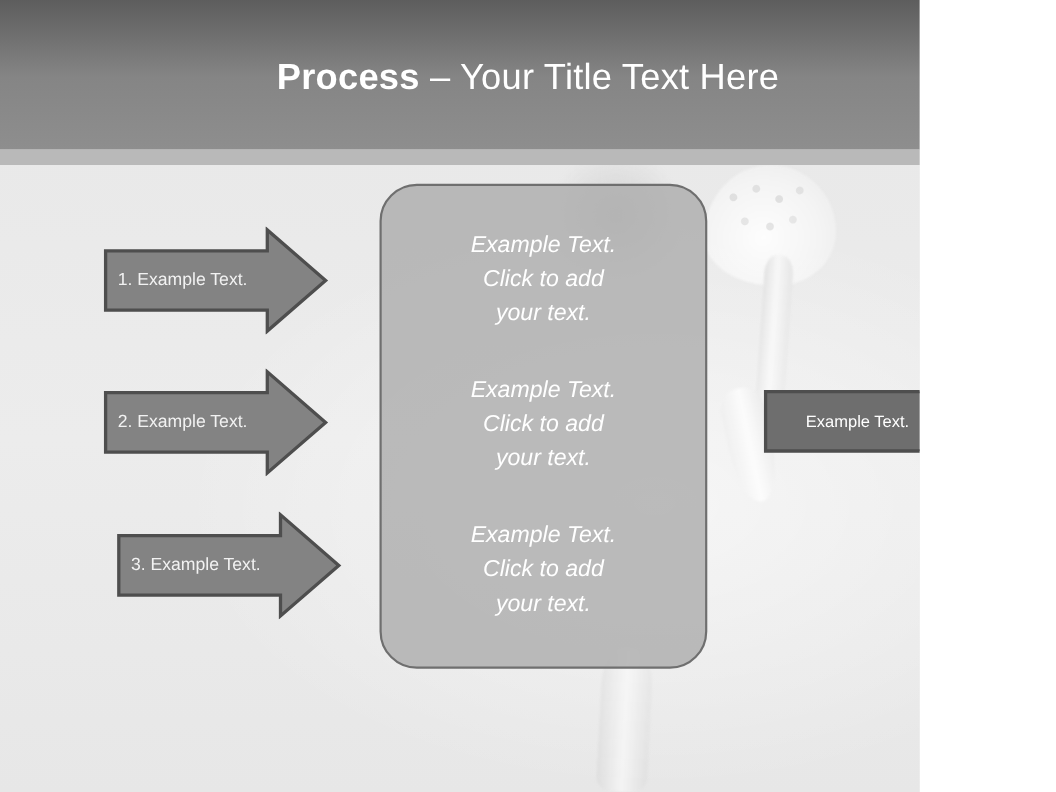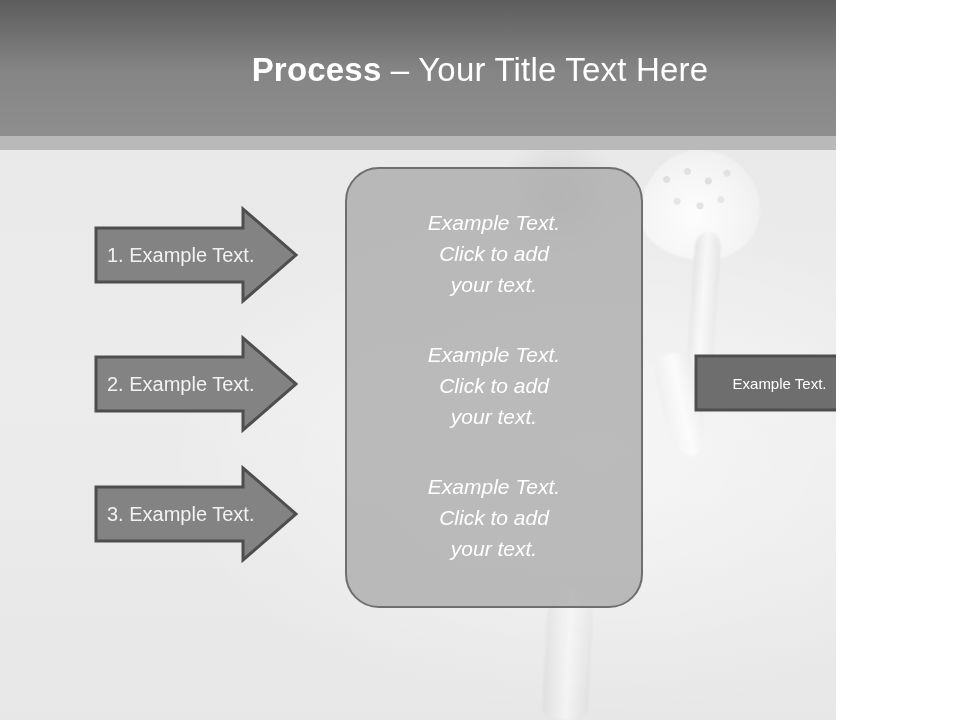--- a/index.html
+++ b/index.html
@@ -115,34 +115,34 @@
   }
   .title .t-bold { font-weight: bold; }
   .title .t-light { font-weight: normal; }
 
   
   .arrow-left {
     position: absolute;
     width: 206px;
     height: 98px;
     color: #f2f2f2;
-    font-size: 20px;
+    font-size: 16px;
     display: flex;
     align-items: center;
   }
   .arrow-left svg { position: absolute; left: 0; top: 0; }
   .arrow-left .lbl {
     position: relative;
     z-index: 2;
     padding-left: 14px;
     width: 150px;
   }
   #arrow1 { left: 93px; top: 206px; }
   #arrow2 { left: 93px; top: 335px; }
-  #arrow3 { left: 93px; top: 465px; }
+  #arrow3 { left: 105px; top: 465px; }
 
   
   .center-box {
     position: absolute;
     left: 345px; top: 167px;
     width: 298px; height: 441px;
     border-radius: 34px;
     background: rgba(173,173,173,0.82);
     border: 2px solid #6f6f6f;
     box-sizing: border-box;

